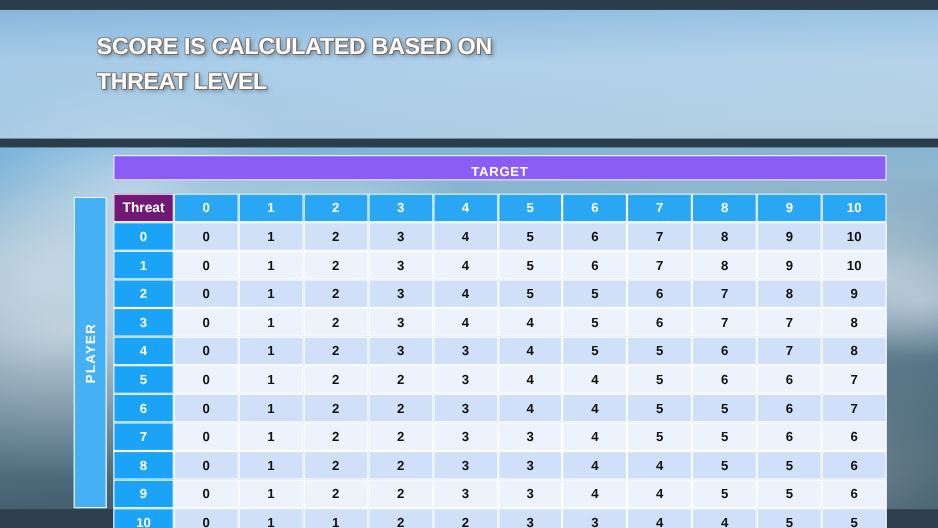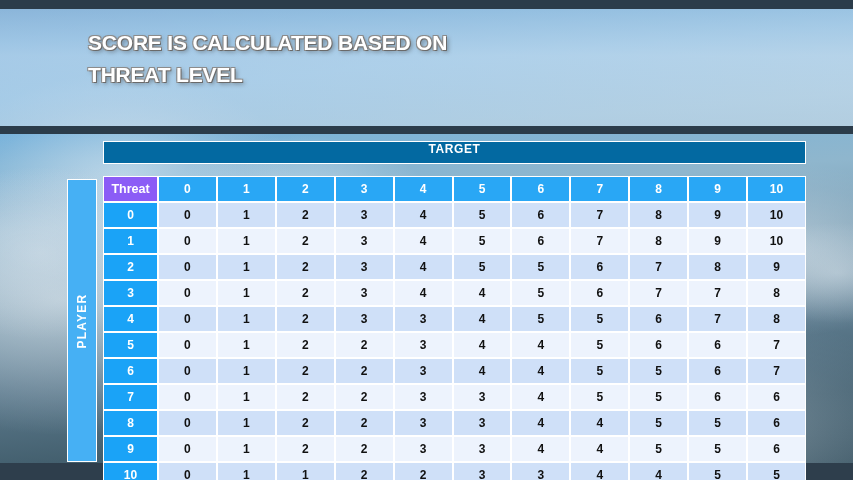--- a/index.html
+++ b/index.html
@@ -60,24 +60,24 @@
       1px 1px 0 #6a6a6a, -1px -1px 0 #8c8c8c,
       1px -1px 0 #8c8c8c, -1px 1px 0 #8c8c8c,
       2px 2px 4px rgba(60,60,60,0.55);
     z-index:6;
     white-space:pre-line;
   }
 
   
   #target-banner {
     position:absolute; left:103px; top:141px; width:703px; height:23px;
-    background:#0369a1;
+    background:#8b5cf6;
     border:1px solid #ffffff;
     color:#ffffff; font-size:12px; font-weight:bold; letter-spacing:0.6px;
-    display:flex; align-items:flex-start; justify-content:center;
+    display:flex; align-items:flex-end; justify-content:center;
     z-index:6;
   }
 
   
   #player-bar {
     position:absolute; left:67px; top:179px; width:30px; height:283px;
     background:#46b0f4;
     border:1px solid #ffffff;
     z-index:6;
     display:flex; align-items:center; justify-content:center;
@@ -99,21 +99,21 @@
     border:1px solid #ffffff;
     text-align:center;
     vertical-align:middle;
     height:26px;
     font-size:12px;
     color:#111111;
     font-weight:bold;
   }
   #matrix th.corner {
     width:55px;
-    background:#8b5cf6; color:#ffffff; font-size:12.5px; font-weight:bold;
+    background:#701a75; color:#ffffff; font-size:12.5px; font-weight:bold;
   }
   #matrix th.col-head {
     background:#29a7f5; color:#ffffff; font-weight:bold;
   }
   #matrix td.row-head {
     width:55px;
     background:#1aa3f7; color:#ffffff; font-weight:bold;
   }
   tr.band-a td.cell { background:#cfe0f8; }
   tr.band-b td.cell { background:#edf3fd; }

